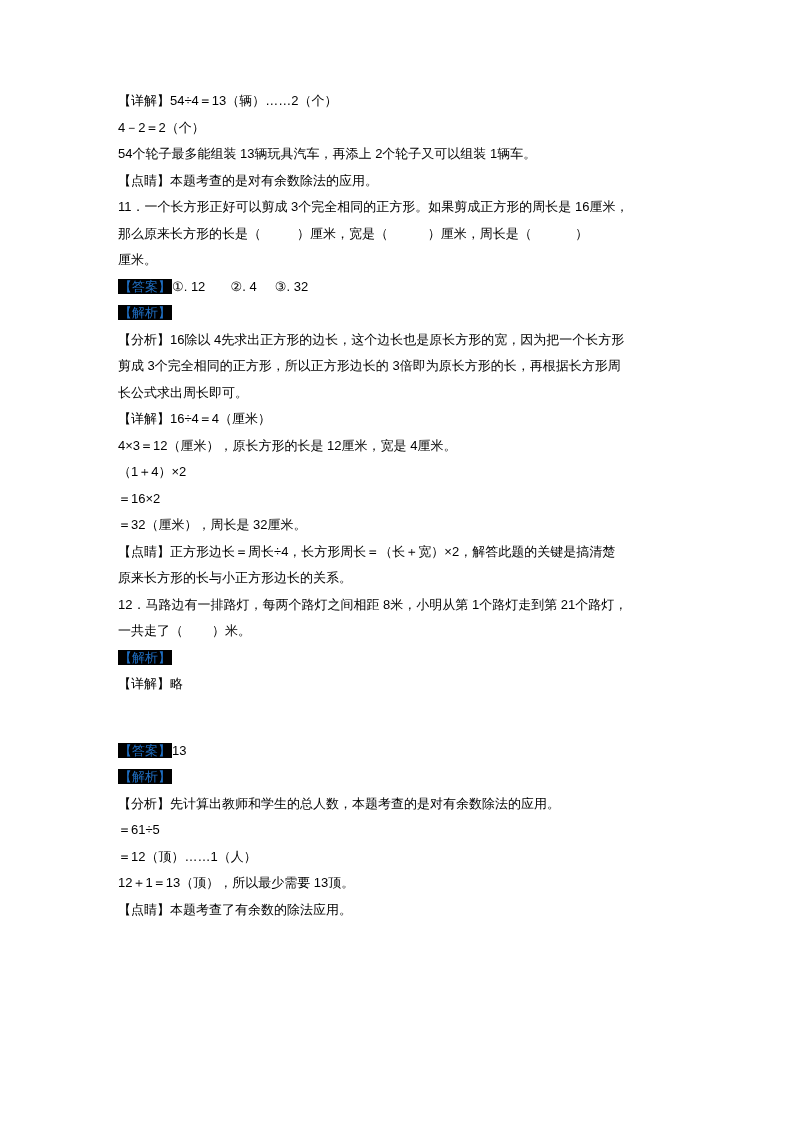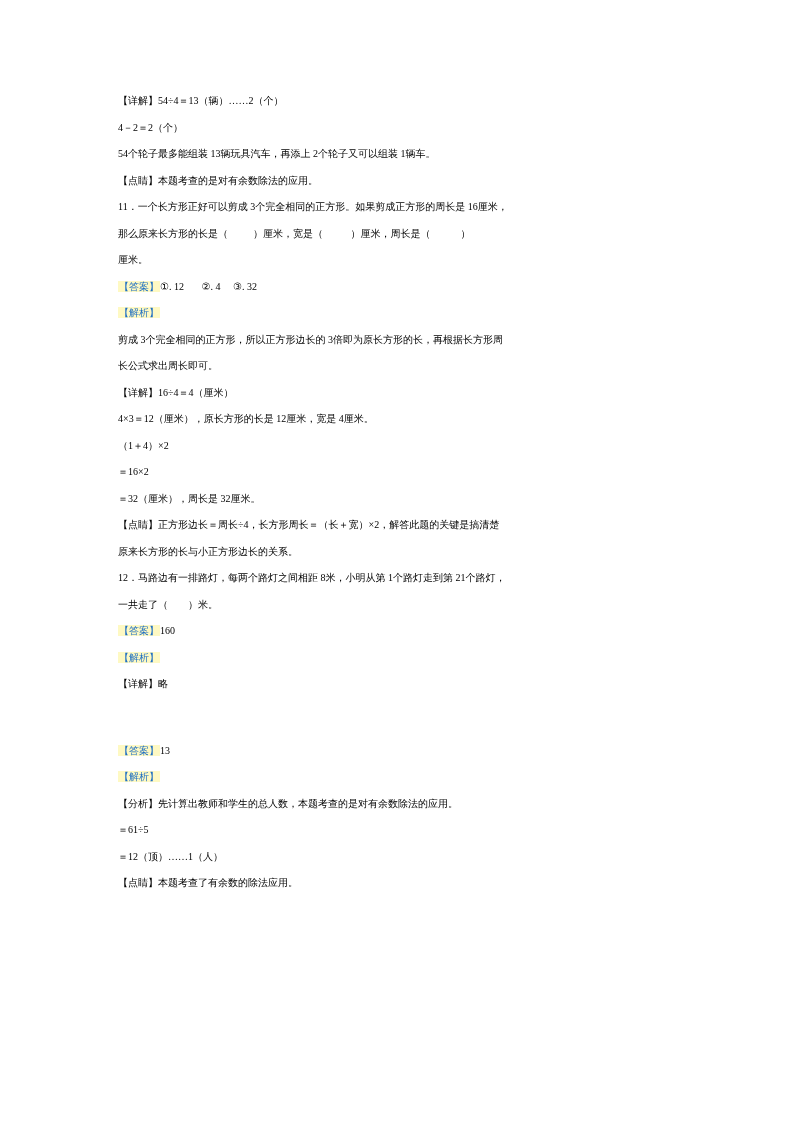--- a/index.html
+++ b/index.html
@@ -14,34 +14,33 @@
     color: #000000;
   }
   .page {
     position: relative;
     width: 794px;
     height: 1123px;
     box-sizing: border-box;
     padding: 88px 118px 0 118px;
   }
   .doc {
-    font-size: 10px;
+    font-size: 13px;
     line-height: 1.0;
-    font-family: Liberation Serif, serif;
   }
   .line {
     margin: 0 0 0 0;
     padding: 0;
     min-height: 14px;
     line-height: 26.5px;
     white-space: pre-wrap;
     word-break: break-all;
   }
   .hl {
-    background: #fef9c3;
+    background: #000000;
     color: #1F6FC4;
     padding: 0 1px;
   }
   .spacer {
     height: 26px;
   }
   .small-spacer {
     height: 13px;
   }
 </style>
@@ -56,44 +55,45 @@
     <div class="line">54个轮子最多能组装 13辆玩具汽车，再添上 2个轮子又可以组装 1辆车。</div>
     <div class="line">【点睛】本题考查的是对有余数除法的应用。</div>
     <div class="line">11．一个长方形正好可以剪成 3个完全相同的正方形。如果剪成正方形的周长是 16厘米，</div>
     <div class="line">那么原来长方形的长是（          ）厘米，宽是（           ）厘米，周长是（            ）</div>
     <div class="line">厘米。</div>
 
     <div class="line"><span class="hl">【答案】</span><span>①. 12       ②. 4     ③. 32</span></div>
 
     <div class="line"><span class="hl">【解析】</span></div>
 
+    <div class="line">【分析】16除以 4先求出正方形的边长，这个边长也是原长方形的宽，因为把一个长方形</div>
     <div class="line">剪成 3个完全相同的正方形，所以正方形边长的 3倍即为原长方形的长，再根据长方形周</div>
     <div class="line">长公式求出周长即可。</div>
     <div class="line">【详解】16÷4＝4（厘米）</div>
     <div class="line">4×3＝12（厘米），原长方形的长是 12厘米，宽是 4厘米。</div>
     <div class="line">（1＋4）×2</div>
     <div class="line">＝16×2</div>
     <div class="line">＝32（厘米），周长是 32厘米。</div>
     <div class="line">【点睛】正方形边长＝周长÷4，长方形周长＝（长＋宽）×2，解答此题的关键是搞清楚</div>
     <div class="line">原来长方形的长与小正方形边长的关系。</div>
     <div class="line">12．马路边有一排路灯，每两个路灯之间相距 8米，小明从第 1个路灯走到第 21个路灯，</div>
     <div class="line">一共走了（        ）米。</div>
 
-    <div class="line"><span class="hl">【答案】</span><span>160</span></div>
 
     <div class="line"><span class="hl">【解析】</span></div>
 
     <div class="line">【详解】略</div>
 
     <div class="line spacer"></div>
     <div class="line small-spacer"></div>
 
     <div class="line"><span class="hl">【答案】</span><span>13</span></div>
 
     <div class="line"><span class="hl">【解析】</span></div>
 
     <div class="line">【分析】先计算出教师和学生的总人数，本题考查的是对有余数除法的应用。</div>
     <div class="line">＝61÷5</div>
     <div class="line">＝12（顶）……1（人）</div>
+    <div class="line">12＋1＝13（顶），所以最少需要 13顶。</div>
     <div class="line">【点睛】本题考查了有余数的除法应用。</div>
 
   </div>
 </div>
 
 </body></html>

